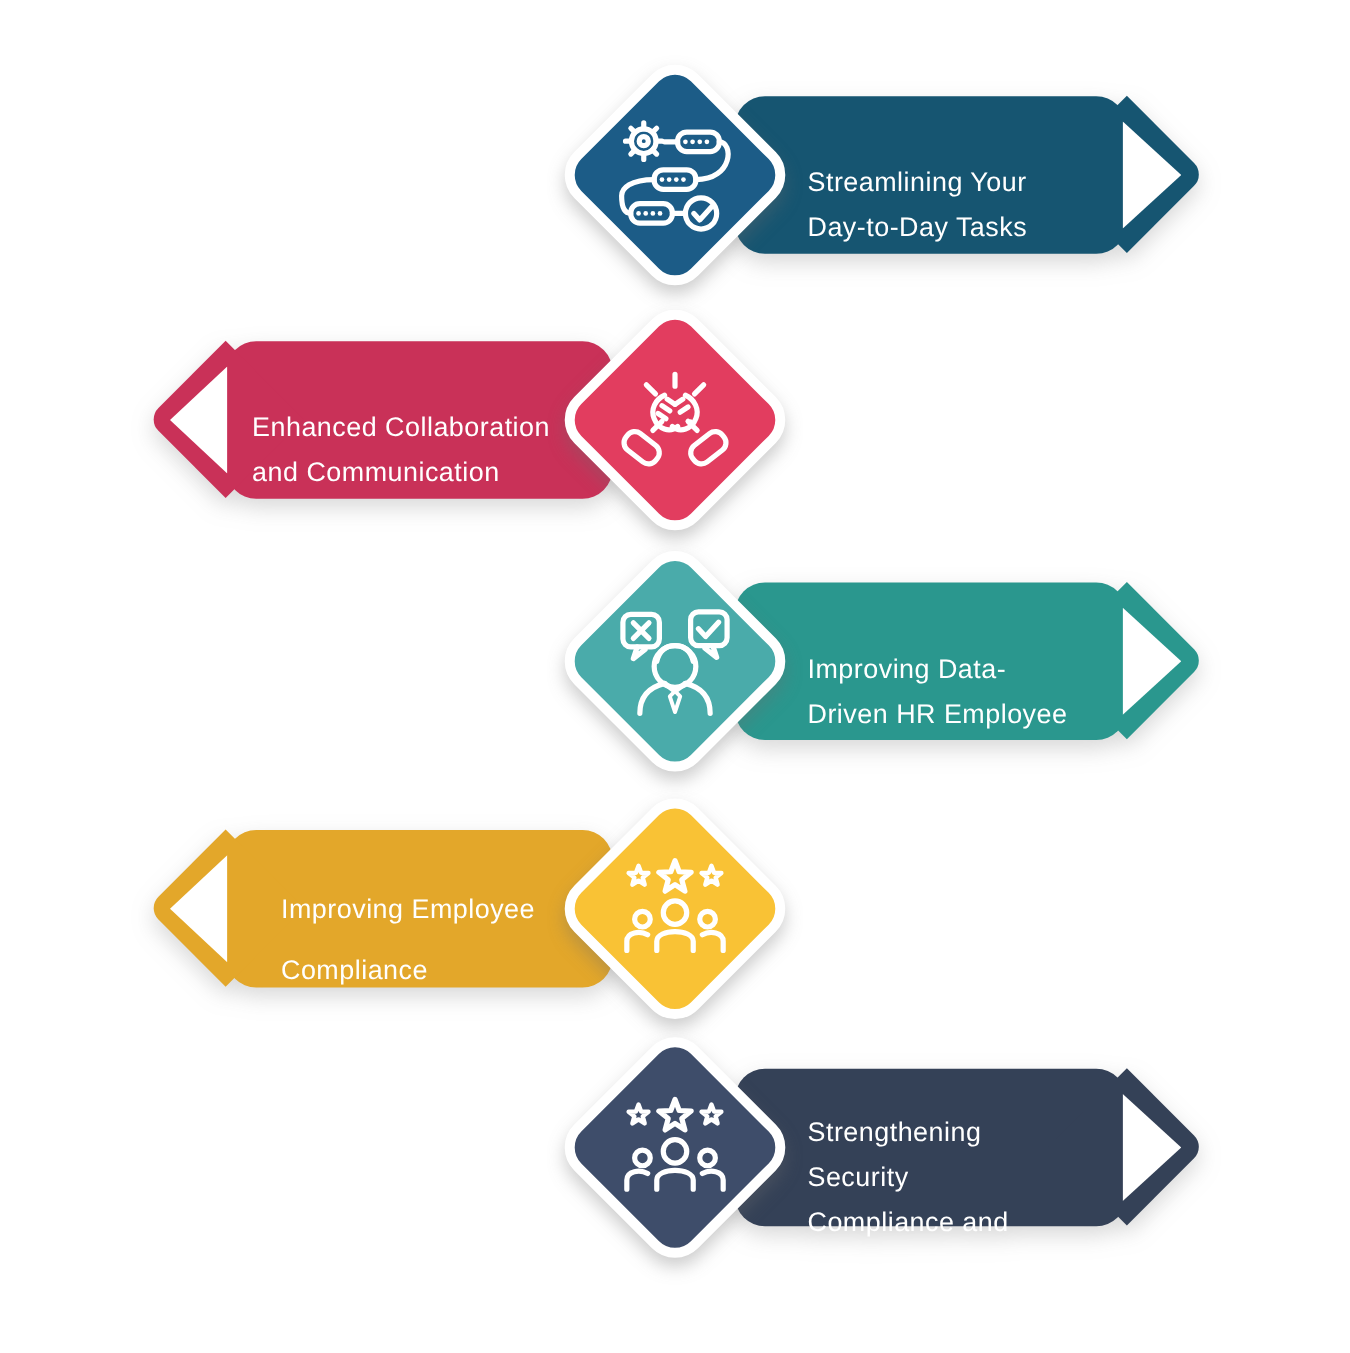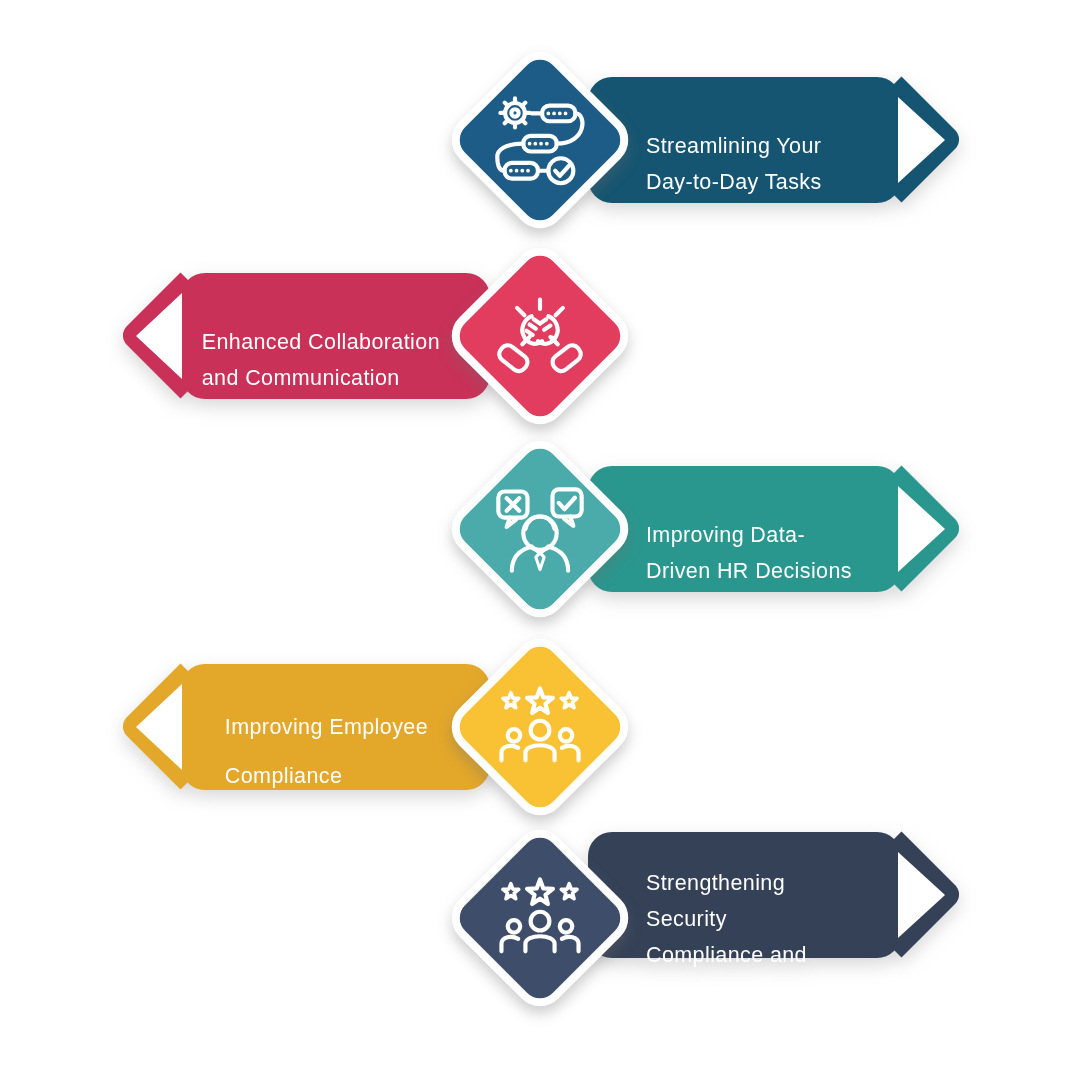--- a/index.html
+++ b/index.html
@@ -45,21 +45,21 @@
   .diamond svg.icon {
     position:absolute; left:50%; top:50%; width:100px; height:100px;
     transform:translate(-50%,-50%) rotate(-45deg);
   }
 
   
   .r1 .banner { top:77px; }  .r1 .diamond { top:70px; }
   .r2 .banner { top:273px; } .r2 .diamond { top:266px; }
   .r3 .banner { top:466px; } .r3 .diamond { top:459px; }
   .r4 .banner { top:664px; } .r4 .diamond { top:657px; }
-  .r5 .banner { top:832px; } .r5 .diamond { top:848px; }
+  .r5 .banner { top:855px; } .r5 .diamond { top:848px; }
 
   .defs-holder { position:absolute; width:0; height:0; overflow:hidden; }
 </style>
 </head>
 <body>
 
 <svg class="defs-holder" aria-hidden="true">
   <symbol id="sym-workflow" viewBox="0 0 96 96">
     <g stroke="#fff" fill="none" stroke-width="4" stroke-linecap="round" stroke-linejoin="round">
       <circle cx="24" cy="22" r="9.5"></circle>
@@ -176,21 +176,21 @@
     </div>
   </div>
 
   <div class="row r3">
     <div class="banner right b3">
       <div class="banner-body" style="background-color: rgb(42, 151, 142);"></div>
       <div class="banner-tip" style="background-color: rgb(42, 151, 142);"></div>
       <div class="tri"></div>
       <div class="banner-text">
         <div>Improving Data-</div>
-        <div>Driven HR Decisions</div>
+        <div>Driven HR Employee</div>
         <div></div>
       </div>
     </div>
     <div class="diamond" style="background-color: rgb(74, 171, 170);">
       <svg class="icon">
           <use href="#sym-decision"></use>
         </svg>
     </div>
   </div>
 

